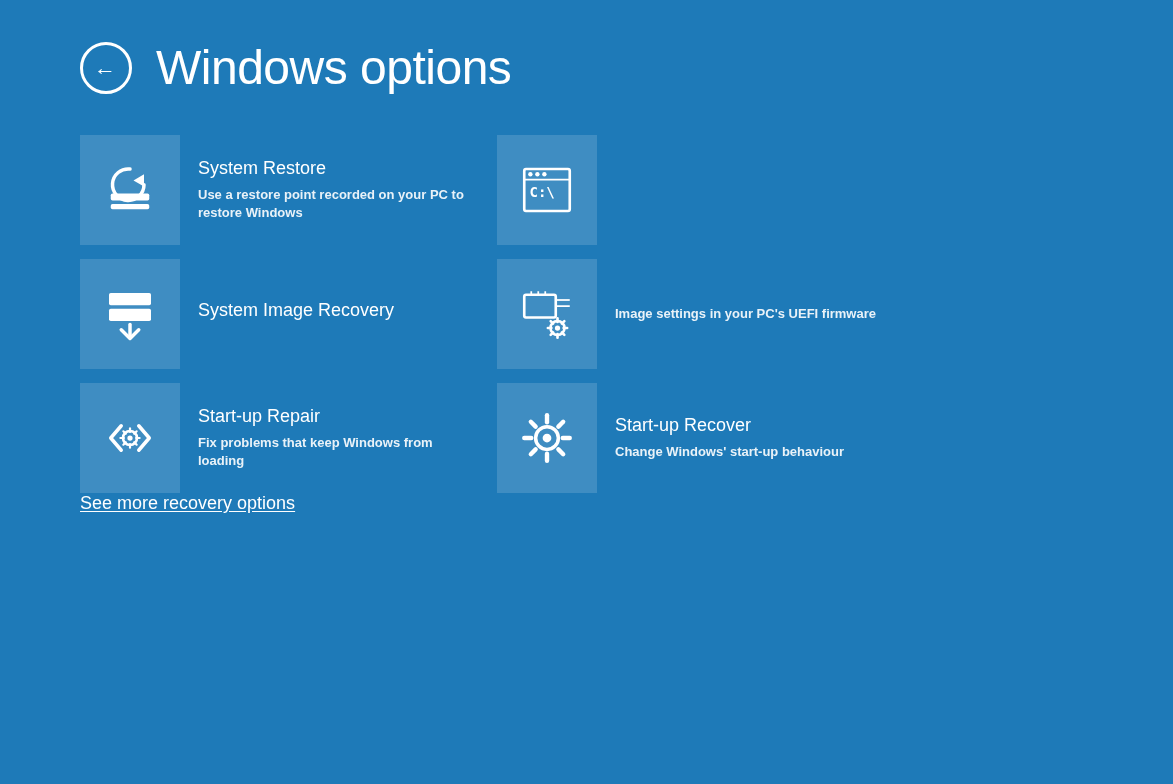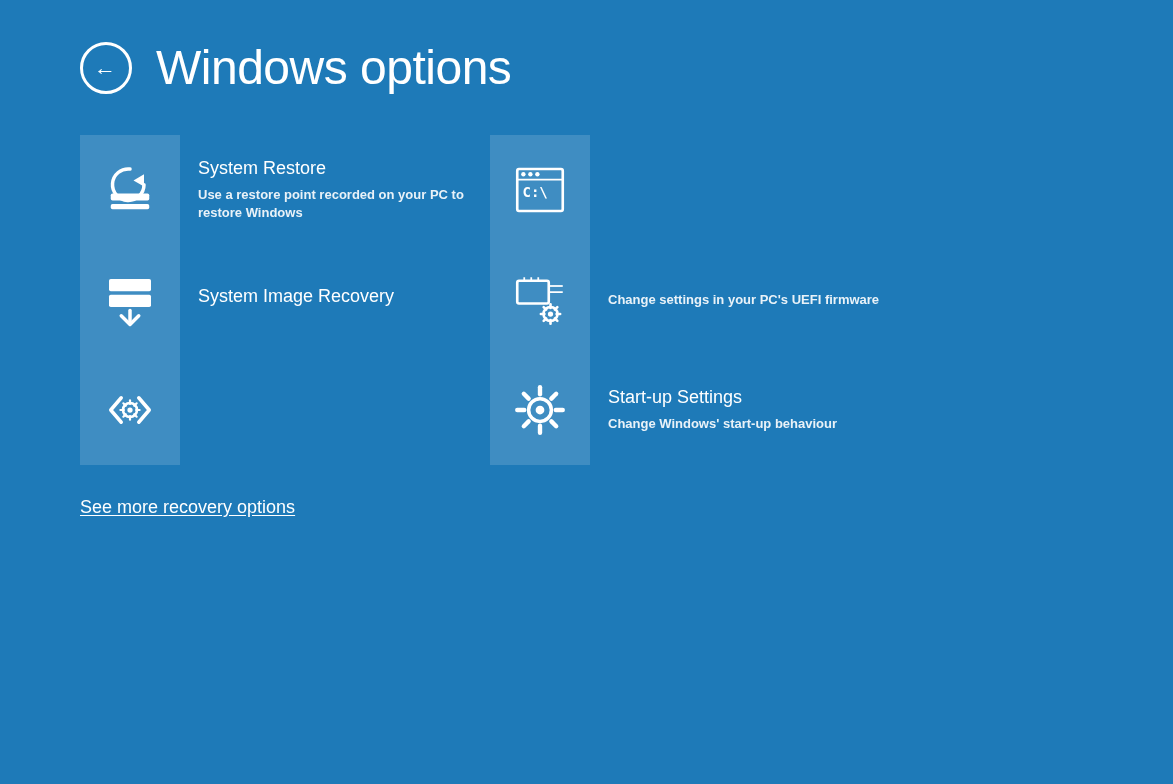--- a/index.html
+++ b/index.html
@@ -48,20 +48,21 @@
 
     .page-title {
       font-size: 48px;
       font-weight: 300;
       letter-spacing: -0.5px;
     }
 
     .options-grid {
       display: grid;
       grid-template-columns: 1fr 1fr;
+      gap: 14px;
       max-width: 820px;
     }
 
     .option-item {
       display: flex;
       align-items: stretch;
       cursor: pointer;
       min-height: 110px;
     }
 
@@ -95,21 +96,20 @@
     }
 
     .option-description {
       font-size: 13px;
       line-height: 1.4;
       opacity: 0.9;
       font-weight: bold;
     }
 
     .see-more {
-      margin-top: 32px;
       font-size: 18px;
       font-weight: 300;
       cursor: pointer;
       text-decoration: underline;
       text-underline-offset: 2px;
     }
   </style>
 </head>
 <body>
 
@@ -188,21 +188,21 @@
           <line x1="44" y1="55" x2="44" y2="59" stroke="white" stroke-width="3" stroke-linecap="round"></line>
           <line x1="33" y1="48" x2="37" y2="48" stroke="white" stroke-width="3" stroke-linecap="round"></line>
           <line x1="51" y1="48" x2="55" y2="48" stroke="white" stroke-width="3" stroke-linecap="round"></line>
           <line x1="36.2" y1="40.2" x2="39" y2="43" stroke="white" stroke-width="3" stroke-linecap="round"></line>
           <line x1="49" y1="53" x2="51.8" y2="55.8" stroke="white" stroke-width="3" stroke-linecap="round"></line>
           <line x1="51.8" y1="40.2" x2="49" y2="43" stroke="white" stroke-width="3" stroke-linecap="round"></line>
           <line x1="36.2" y1="55.8" x2="39" y2="53" stroke="white" stroke-width="3" stroke-linecap="round"></line>
         </svg>
       </div>
       <div class="option-text">
-        <div class="option-description">Change settings in your PC's UEFI firmware</div>
+        <div class="option-description">Image settings in your PC's UEFI firmware</div>
       </div>
     </div>
 
     <div class="option-item">
       <div class="option-icon-box">
         <svg viewBox="0 0 64 64">
 
           <path d="M22 18 L10 32 L22 46" fill="none" stroke="white" stroke-width="4" stroke-linecap="round" stroke-linejoin="round"></path>
           <path d="M42 18 L54 32 L42 46" fill="none" stroke="white" stroke-width="4" stroke-linecap="round" stroke-linejoin="round"></path>
 
@@ -211,40 +211,44 @@
           <line x1="32" y1="21" x2="32" y2="25" stroke="white" stroke-width="2.5" stroke-linecap="round"></line>
           <line x1="32" y1="39" x2="32" y2="43" stroke="white" stroke-width="2.5" stroke-linecap="round"></line>
           <line x1="21" y1="32" x2="25" y2="32" stroke="white" stroke-width="2.5" stroke-linecap="round"></line>
           <line x1="39" y1="32" x2="43" y2="32" stroke="white" stroke-width="2.5" stroke-linecap="round"></line>
           <line x1="24.4" y1="24.4" x2="27.2" y2="27.2" stroke="white" stroke-width="2.5" stroke-linecap="round"></line>
           <line x1="36.8" y1="36.8" x2="39.6" y2="39.6" stroke="white" stroke-width="2.5" stroke-linecap="round"></line>
           <line x1="39.6" y1="24.4" x2="36.8" y2="27.2" stroke="white" stroke-width="2.5" stroke-linecap="round"></line>
           <line x1="24.4" y1="39.6" x2="27.2" y2="36.8" stroke="white" stroke-width="2.5" stroke-linecap="round"></line>
         </svg>
       </div>
+      <div class="option-text">
+        <div class="option-title">Start-up Repair</div>
+        <div class="option-description">Fix problems that keep Windows from loading</div>
+      </div>
     </div>
 
     <div class="option-item">
       <div class="option-icon-box">
         <svg viewBox="0 0 64 64">
 
           <circle cx="32" cy="32" r="13" fill="none" stroke="white" stroke-width="4"></circle>
           <circle cx="32" cy="32" r="5" fill="white"></circle>
           <line x1="32" y1="6" x2="32" y2="14" stroke="white" stroke-width="5" stroke-linecap="round"></line>
           <line x1="32" y1="50" x2="32" y2="58" stroke="white" stroke-width="5" stroke-linecap="round"></line>
           <line x1="6" y1="32" x2="14" y2="32" stroke="white" stroke-width="5" stroke-linecap="round"></line>
           <line x1="50" y1="32" x2="58" y2="32" stroke="white" stroke-width="5" stroke-linecap="round"></line>
           <line x1="13.5" y1="13.5" x2="19" y2="19" stroke="white" stroke-width="5" stroke-linecap="round"></line>
           <line x1="45" y1="45" x2="50.5" y2="50.5" stroke="white" stroke-width="5" stroke-linecap="round"></line>
           <line x1="50.5" y1="13.5" x2="45" y2="19" stroke="white" stroke-width="5" stroke-linecap="round"></line>
           <line x1="13.5" y1="50.5" x2="19" y2="45" stroke="white" stroke-width="5" stroke-linecap="round"></line>
         </svg>
       </div>
       <div class="option-text">
-        <div class="option-title">Start-up Settings</div>
+        <div class="option-title">Start-up Recover</div>
         <div class="option-description">Change Windows' start-up behaviour</div>
       </div>
     </div>
 
   </div>
 
   <div class="see-more">See more recovery options</div>
 
 </div>
 

